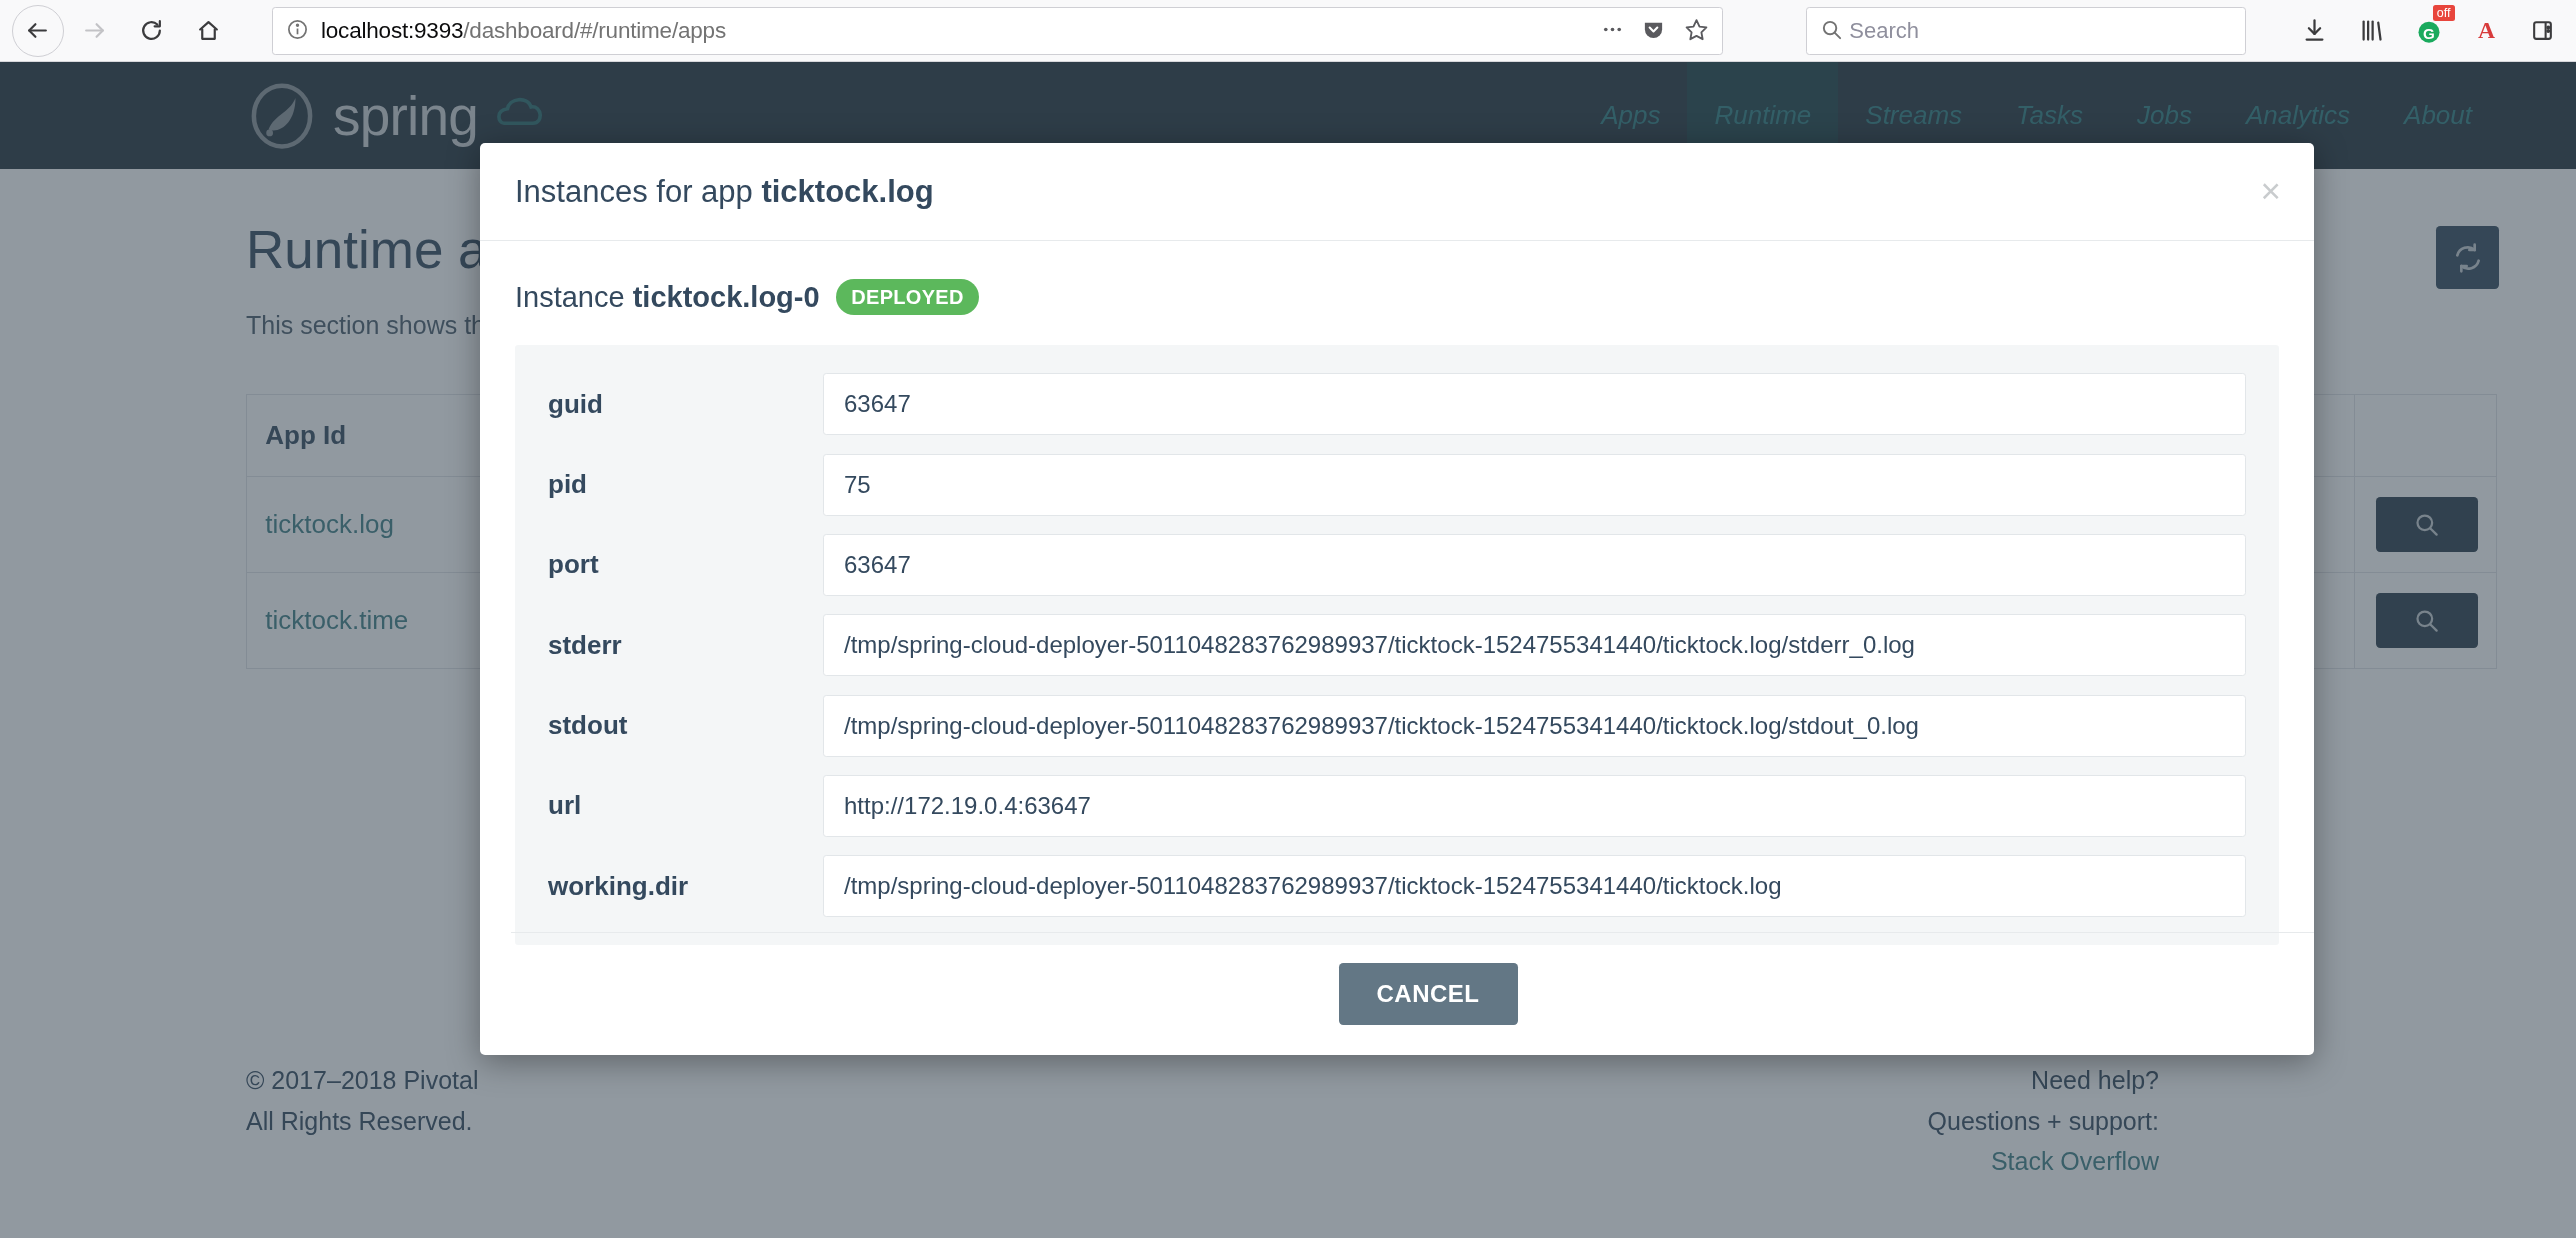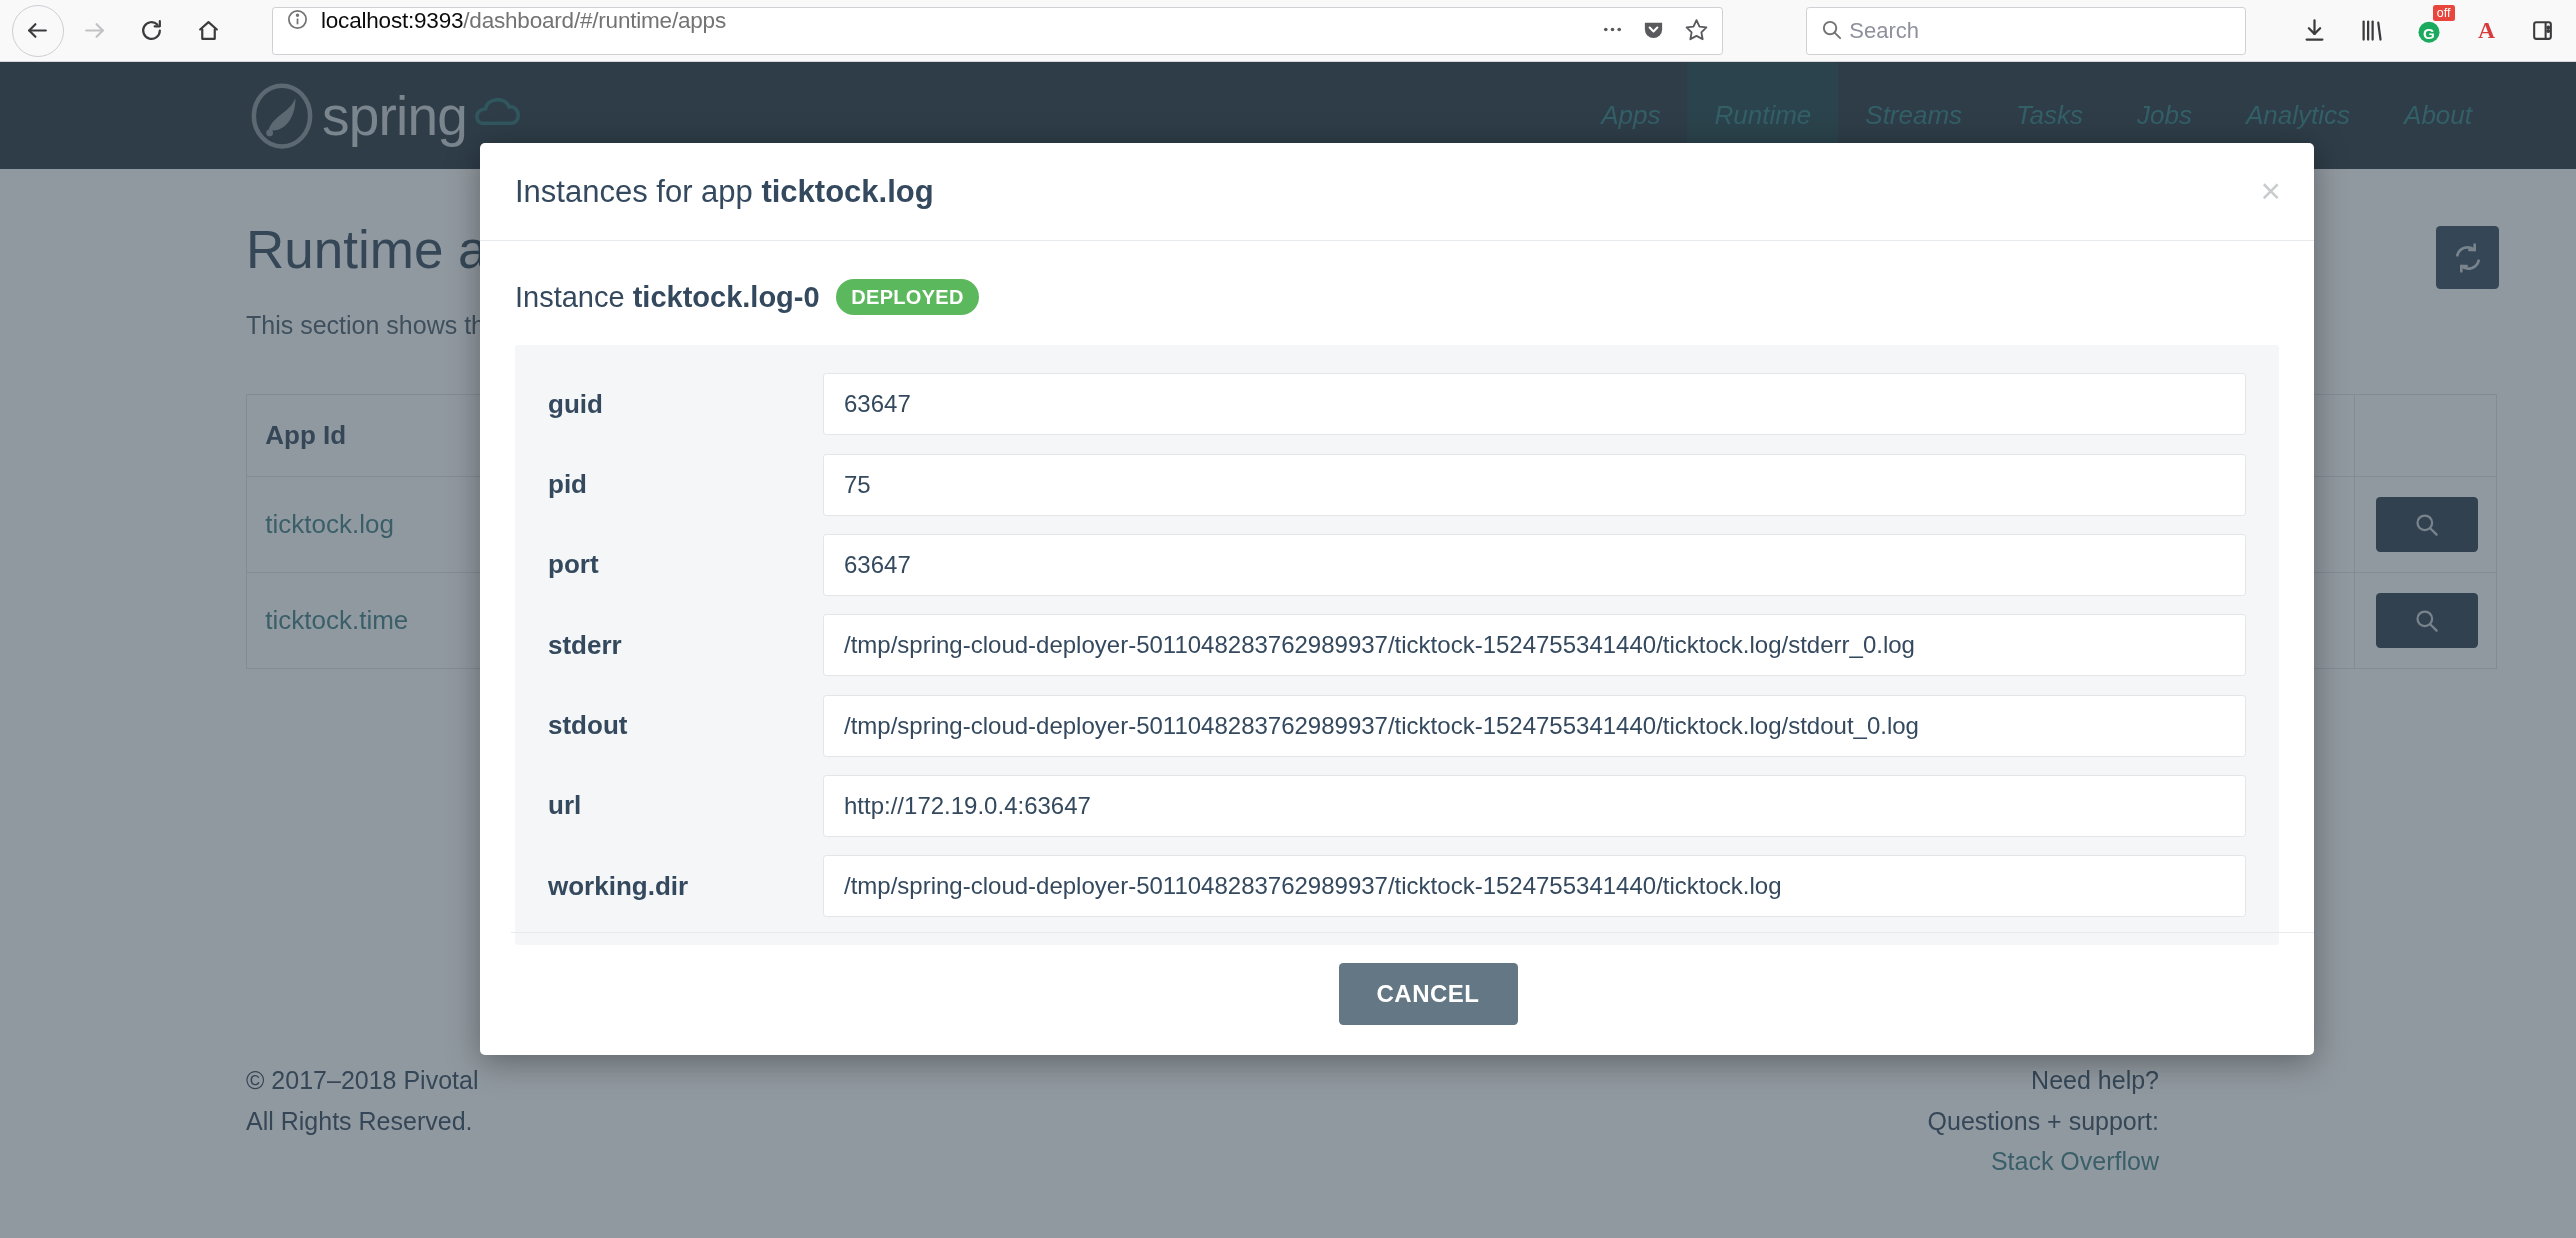--- a/index.html
+++ b/index.html
@@ -26,21 +26,21 @@
   }
   .nav-btn svg { display: block; }
   .nav-btn.back { border: 0.8px solid #cfcfd4; }
 
   .urlbar {
     position: absolute; left: 272px; top: 6.7px;
     width: 1451px; height: 48px;
     background: #ffffff;
     border: 0.8px solid #cfcfd4;
     border-radius: 3.3px;
-    display: flex; 
+    display: flex; align-items: center;
     padding: 0 13.3px;
   }
   .url-info { flex: 0 0 auto; margin-right: 11.7px; }
   .url-text {
     flex: 1 1 auto;
     font-size: 22.5px; color: #0c0c0d;
     white-space: nowrap; overflow: hidden;
     letter-spacing: -0.2px;
   }
   .url-text .dim { color: #737373; }
@@ -72,21 +72,21 @@
   }
 
   
   .page { position: absolute; left: 0; top: 62px; width: 2576px; height: 1177px; background: #ffffff; }
 
   .site-header {
     position: absolute; left: 0; top: 0; width: 2576px; height: 107px;
     background: #24333d;
     display: flex; align-items: center;
   }
-  .brand { margin-left: 246px; display: flex; align-items: center; gap: 4px; }
+  .brand { margin-left: 246px; display: flex; align-items: center; gap: 15px; }
   .brand-word { font-size: 55px; color: #cfd3d6; letter-spacing: -0.8px; font-weight: 400; }
 
   .topnav {
     position: absolute; right: 77px; top: 0; height: 107px;
     display: flex; align-items: stretch;
   }
   .topnav a {
     display: flex; align-items: center;
     padding: 15px 27px;
     font-size: 26px; color: #2f7f82;

